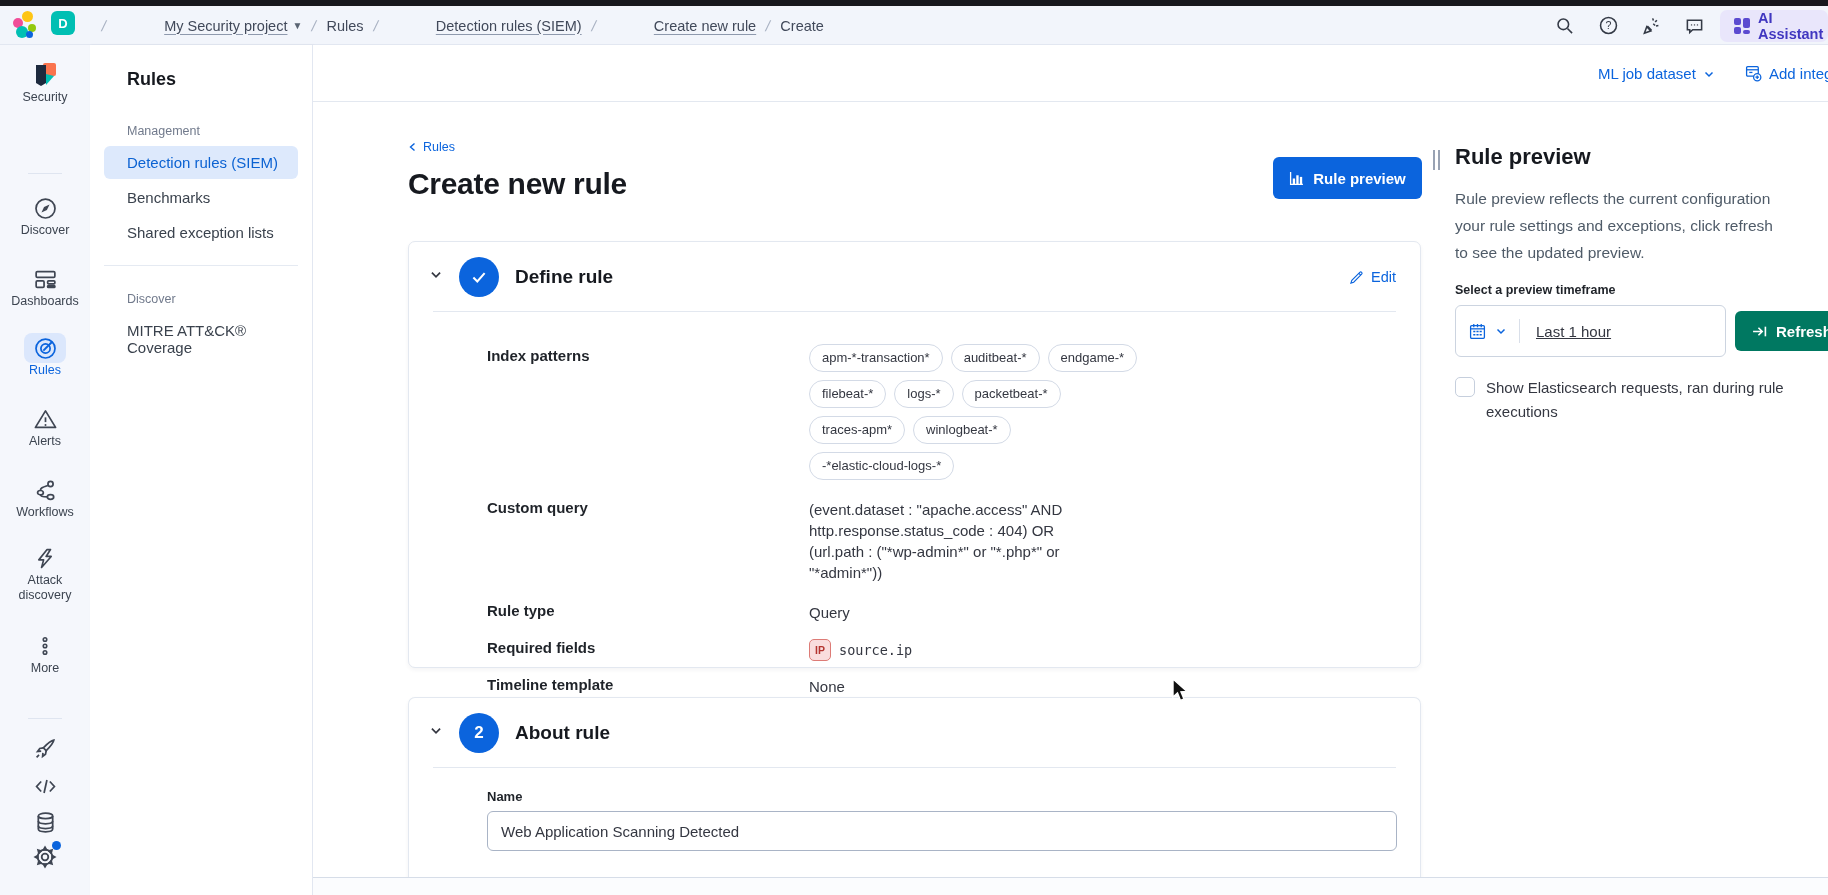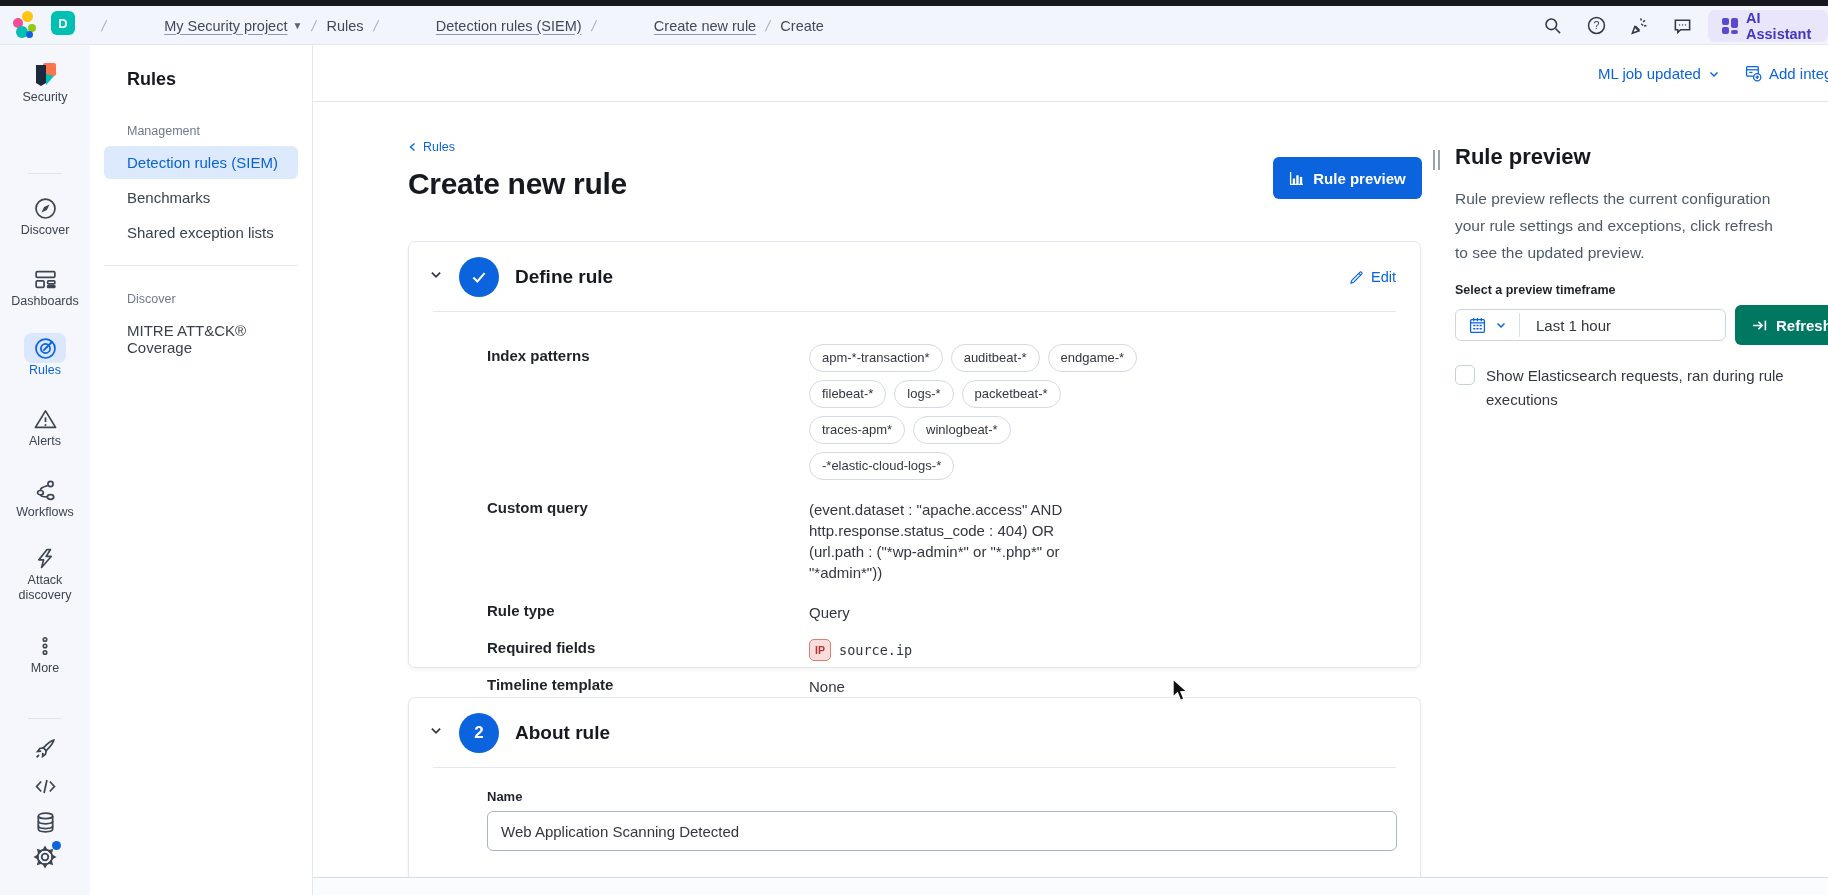--- a/index.html
+++ b/index.html
@@ -13,21 +13,21 @@
   .logo { position:absolute; left:13px; top:5px; width:28px; height:28px; }
   .logo i { position:absolute; border-radius:50%; }
   .proj-badge { position:absolute; left:51px; top:5px; width:24px; height:24px; border-radius:6px; background:#00bfb3; color:#fff; font-size:13px; font-weight:bold; display:flex; align-items:center; justify-content:center; }
   .crumbs { position:absolute; left:92px; top:0; height:39px; display:flex; align-items:center; font-size:14.5px; color:#41495a; }
   .crumb-sep { color:#a8b1c2; margin:0 10px; font-size:15px; transform:skewX(-12deg); }
   .crumb { white-space:nowrap; }
   .crumb.u { text-decoration:underline; text-underline-offset:3px; text-decoration-color:#8e99ad;margin-left:48px; }
   .crumb-caret { font-size:10px; color:#5a6472; margin-left:5px; }
   .hdr-icons { position:absolute; right:0; top:0; height:39px; display:flex; align-items:center; }
   .hdr-icon-btn { width:34px; height:30px; display:flex; align-items:center; justify-content:center; margin-right:9px; }
-  .ai-pill { display:flex; align-items:center; gap:8px; background:#e9e6fb; border-radius:7px; height:32px; padding:0 14px; color:#4137c0; font-size:14.5px; font-weight:bold; width:120px; flex:none; }
+  .ai-pill { display:flex; align-items:center; gap:8px; background:#e9e6fb; border-radius:7px; height:32px; padding:0 14px; color:#4137c0; font-size:14.5px; font-weight:bold; width:108px; flex:none; }
   .ai-logo { width:16px; height:16px; position:relative; flex:none; }
   .ai-logo i { position:absolute; background:#5b4ad0; }
 
   
   .rail { position:absolute; left:0; top:45px; width:90px; height:850px; background:#f5f7fc; }
   .rail-item { position:absolute; left:0; width:90px; display:flex; flex-direction:column; align-items:center; color:#3c4450; font-size:12.5px; text-align:center; line-height:15px; }
   .rail-item .ricon { width:42px; height:30px; display:flex; align-items:center; justify-content:center; border-radius:8px; }
   .rail-item.sel { color:#0b64dd; }
   .rail-item.sel .ricon { background:#dbe7fc; }
   .rail-div { position:absolute; left:28px; width:34px; border-top:1px solid #dfe5f0; }
@@ -80,21 +80,21 @@
 
   
   .resizer { position:absolute; left:1433px; top:150px; display:flex; gap:3px; }
   .resizer i { width:2px; height:20px; background:#98a2b3; display:block; }
   .panel { position:absolute; left:1455px; top:144px; width:420px; }
   .panel-title { font-size:22px; font-weight:bold; color:#16191f; }
   .panel-desc { margin-top:15px; font-size:15.5px; line-height:27px; color:#4f5b68; }
   .panel-desc div { white-space:nowrap; }
   .tf-label { margin-top:17px; font-size:12.5px; font-weight:bold; color:#1f2329; }
   .tf-row { margin-top:8px; display:flex; align-items:center; }
-  .tf-group { width:282px; height:32px; border:1px solid #ccd4e0; border-radius:6px; background:#fff; display:flex; align-items:center; }
+  .tf-group { width:282px; height:52px; border:1px solid #ccd4e0; border-radius:6px; background:#fff; display:flex; align-items:center;text-decoration:underline; }
   .tf-btn { display:flex; align-items:center; gap:9px; padding:0 12px 0 13px; }
   .tf-sep { width:1px; height:24px; background:#d9dfe9; }
   .tf-value { padding:0 16px; font-size:15px; color:#343741; }
   .refresh-btn { margin-left:9px; width:140px; height:40px; flex:none; background:#007861; border-radius:6px; color:#fff; font-size:15px; font-weight:bold; display:flex; align-items:center; gap:9px; padding-left:17px; }
   .cb-row { margin-top:19px; display:flex; gap:11px; }
   .cb-box { width:20px; height:20px; border:1.5px solid #c6cfdd; border-radius:5px; background:#fff; flex:none; margin-top:1px; }
   .cb-label { font-size:15px; line-height:24px; color:#343741; width:330px; }
 
   .cursor { position:absolute; left:856px; top:633px; }
 </style>
@@ -303,21 +303,21 @@
     <div class="sb-item">Benchmarks</div>
     <div class="sb-item">Shared exception lists</div>
     <div class="sb-div"></div>
     <div class="sb-heading second">Discover</div>
     <div class="sb-item">MITRE ATT&amp;CK® Coverage</div>
   </div>
 
   <div class="main">
     <div class="main-toolbar">
       <span class="tb-link tb-ml">
-        <span>ML job updated</span>
+        <span>ML job dataset</span>
         <svg width="12" height="12" viewBox="0 0 12 12" fill="none" stroke="#0b64dd" stroke-width="1.5">
             <path d="M2.5 4.5 L6 8 L9.5 4.5"></path>
           </svg>
       </span>
       <span class="tb-link tb-add">
         <svg width="17" height="17" viewBox="0 0 16 16" fill="none" stroke="#0b64dd" stroke-width="1.2">
             <rect x="1.5" y="1.5" width="11" height="9" rx="1"></rect>
             <path d="M1.5 4.5 h11"></path>
             <path d="M4 7 h3"></path>
             <circle cx="11.5" cy="11.5" r="3.4" fill="#fff"></circle>

